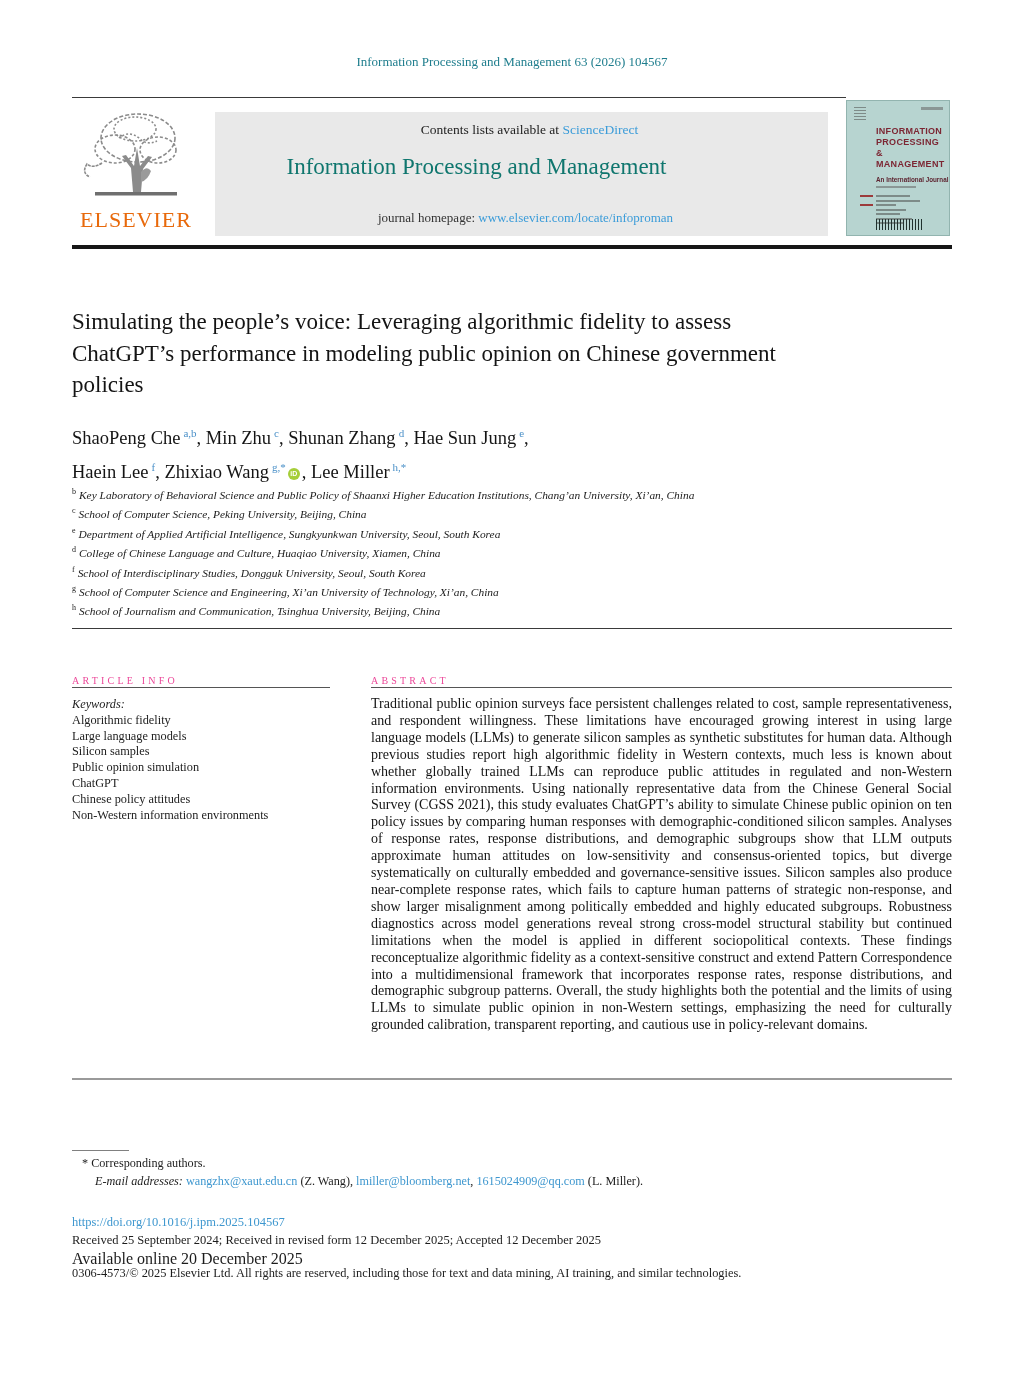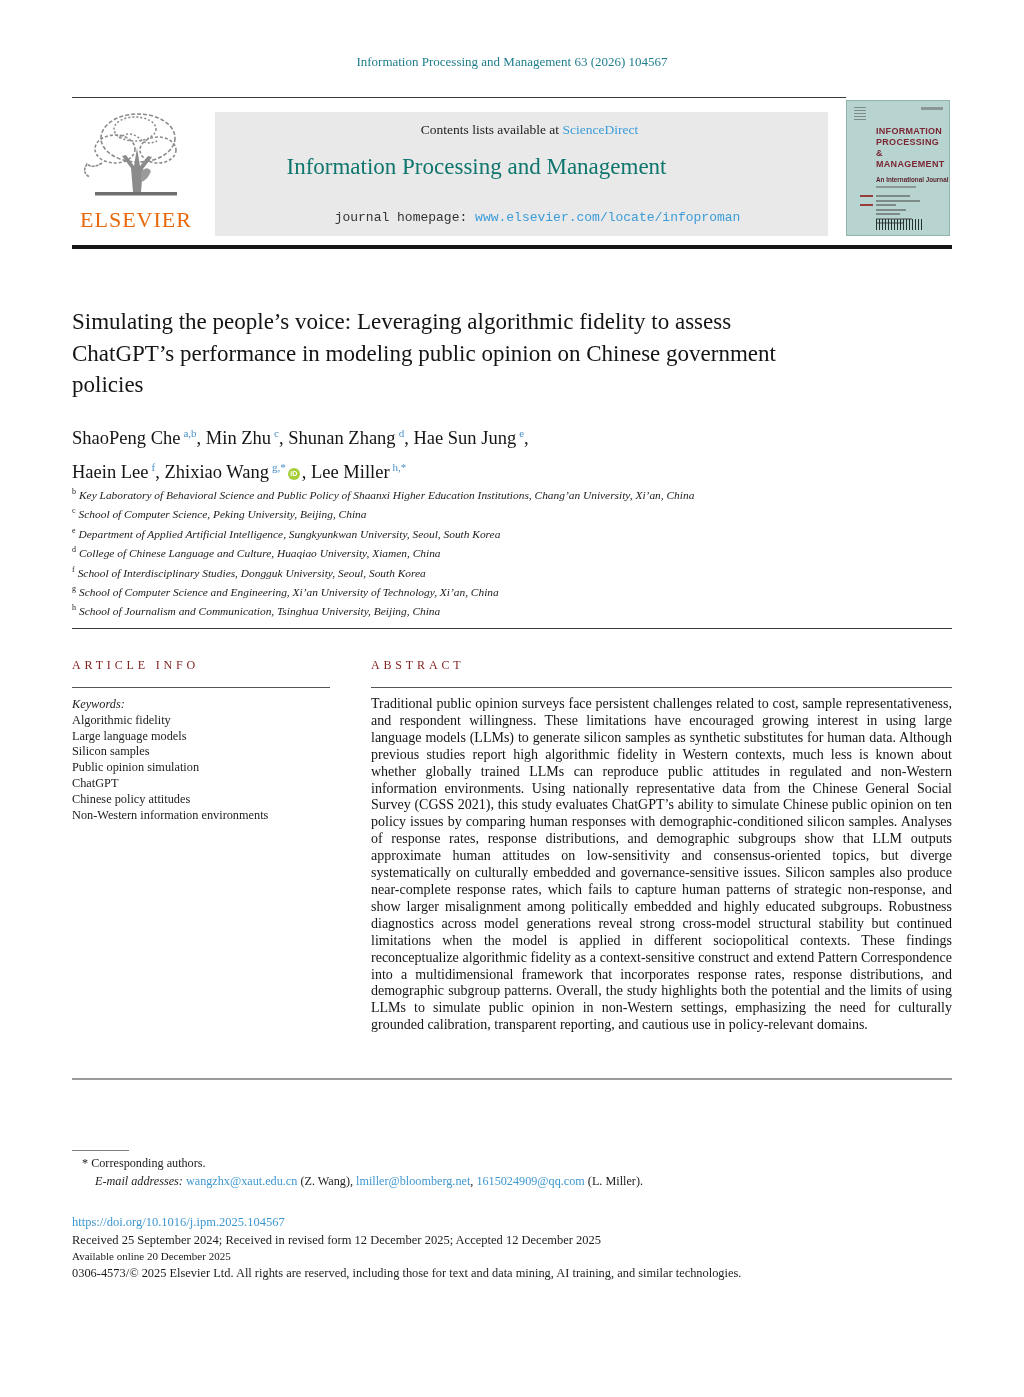--- a/index.html
+++ b/index.html
@@ -22,22 +22,22 @@
   
   .elsevier { top:108px; left:70px; width:132px; height:130px; }
   .elsevier svg { display:block; margin:0 auto; }
   .elsevier-word { margin-top:1px; text-align:center; font-size:22px; letter-spacing:1px; color:#e8690b; }
 
   
   .band { top:112px; left:215px; width:613px; height:124px; background:#e9e9e9; }
   .contents-line { top:10px; left:0; width:613px; text-align:center; font-size:13.5px; color:#222;margin-left:8px; }
   .contents-line a, .link { color:#3b9cd9; text-decoration:none; cursor:pointer; }
   .journal-title { top:42px; left:0; width:523px; text-align:center; font-size:23px; color:#0f766e; }
-  .homepage-line { top:98px; left:16px; width:613px; text-align:center; font-size:13px;
-                   font-family:Liberation Mono, monospace; color:#333; }
+  .homepage-line { top:98px; left:4px; width:613px; text-align:center; font-size:13px;
+                   font-family:Liberation Serif, serif; color:#333; }
 
   
   .cover { top:100px; left:846px; width:104px; height:136px; background:#b7d4d0;
            box-shadow:inset 0 0 0 1px #92b4af; font-family:"Liberation Sans","DejaVu Sans",sans-serif; }
   .cover-logo { position:absolute; top:7px; left:8px; width:12px; height:13px;
                 background:repeating-linear-gradient(180deg,#7d8b88 0 1px,transparent 1px 3px); }
   .cover-issn { position:absolute; top:7px; right:7px; width:22px; height:3px; background:#8a9795; }
   .cover-title { position:absolute; top:26px; left:30px; color:#7c2633; font-weight:bold;
                  font-size:9px; line-height:11px; letter-spacing:0.3px; }
   .cover-sub { position:absolute; top:76px; left:30px; color:#5d2430; font-weight:bold; font-size:6.3px; }
@@ -53,38 +53,38 @@
   .art-title { top:306px; left:72px; width:745px; font-size:23px; line-height:31.5px; color:#141414; }
   .authors { top:419px; left:72px; width:740px; font-size:18.5px; line-height:29px; color:#141414; }
   .authors sup { font-size:11px; color:#4a90c8; margin-left:3px; }
   .orcid { display:inline-block; width:12px; height:12px; border-radius:50%; background:#a6ce39;
            color:#fff; font-family:"Liberation Sans",sans-serif; font-size:7px; font-weight:bold;
            text-align:center; line-height:12px; vertical-align:2px; margin:0 2px; }
   .affils { top:484px; left:72px; width:860px; font-size:11.4px; font-style:italic; line-height:16.6px; color:#202020; }
   .affils sup { font-size:8px; font-style:normal; margin-right:3px; }
 
   
-  .colhead { font-size:12px; letter-spacing:0.32em; color:#7f1d1d; }
+  .colhead { font-size:10px; letter-spacing:0.32em; color:#ec4899;margin-top:17px; }
   .info-head { top:658px; left:72px; }
   .abst-head { top:658px; left:371px; }
   .info-rule { top:687px; left:72px; width:258px; height:1px; background:#555; }
   .abst-rule { top:687px; left:371px; width:581px; height:1px; background:#555; }
   .keywords { top:697px; left:72px; width:270px; font-size:12.3px; line-height:15.8px; color:#1c1c1c; }
   .kw-label { font-style:italic; }
   .abstract { top:696px; left:371px; width:581px; font-size:14px; line-height:16.9px;
               text-align:justify; color:#141414; }
 
   
   .fn1 { top:1156px; left:82px; width:860px; font-size:12.2px; }
   .fn2 { top:1174px; left:95px; width:860px; font-size:12.2px; }
   .fn2 .em-label { font-style:italic; }
   .footer-links { color:#3e97cf; text-decoration:none; cursor:pointer; }
   .doi { top:1215px; left:72px; font-size:12.5px; }
   .received { top:1233px; left:72px; width:880px; font-size:12.5px; }
-  .available { top:1250px; left:72px; width:880px; font-size:11px; }
+  .available { top:1250px; left:72px; width:880px; font-size:16px; }
   .copyright { top:1266px; left:72px; width:880px; font-size:12.4px; }
 </style>
 </head>
 <body>
 
 <div class="page">
 
   <div class="abs citation">Information Processing and Management 63 (2026) 104567</div>
 
   <div class="abs rule-top"></div>

